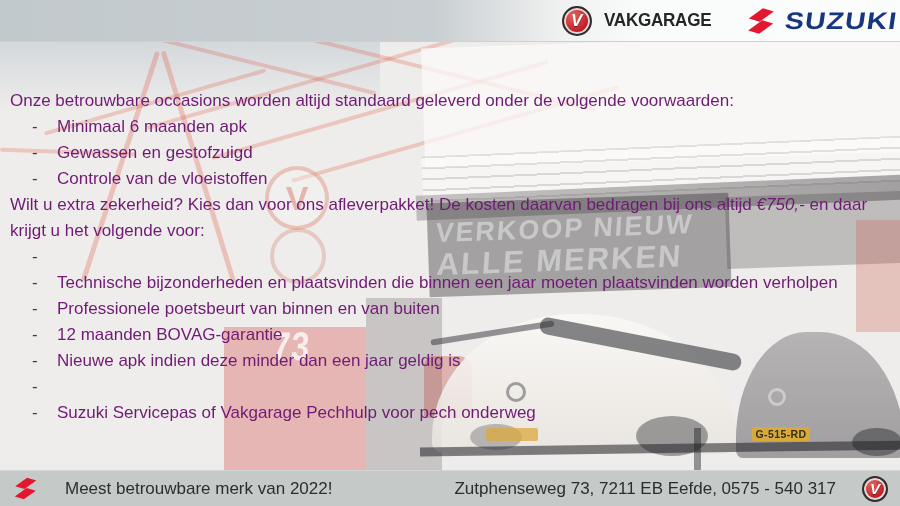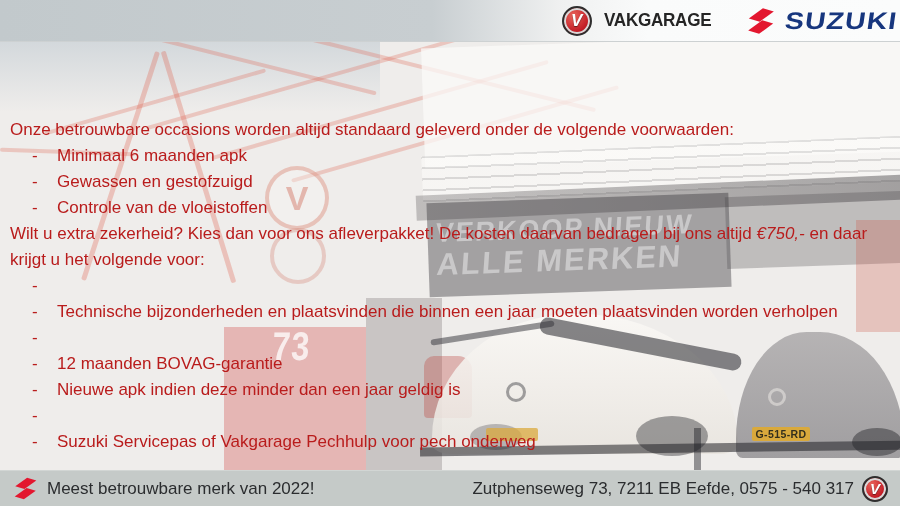--- a/index.html
+++ b/index.html
@@ -89,33 +89,33 @@
   .vg-badge.sm{width:26px;height:26px;font-size:15px;}
   .vakgarage-word{font-weight:bold;font-size:18px;letter-spacing:-.3px;color:#252525;
        transform:scaleX(.95);transform-origin:left center;}
   .suzuki-group{display:flex;align-items:center;gap:8px;margin-left:16px;}
   .suzuki-word{font-weight:bold;font-size:24px;color:#17367e;letter-spacing:1px;
        transform:skewX(-8deg) scaleX(1.18);transform-origin:left center;}
   .s-mark{display:block;}
 
   
   .content{position:absolute;left:10px;top:88px;width:890px;z-index:1;
-       color:#b91c1c;font-size:17px;line-height:26px;margin-top:29px;}
+       color:#701a75;font-size:17px;line-height:26px;}
   .content p{margin:0;}
   .mt18{margin-top:18px;}
   .blist{margin:0;padding:0;list-style:none;}
   .blist li{display:flex;}
   .blist .dash{flex:0 0 47px;padding-left:22px;}
   .euro{font-style:italic;}
 
   
   .footer{position:absolute;left:0;bottom:0;width:900px;height:36px;z-index:2;
        background:#c5cac8;border-top:1px solid #d2d6d4;display:flex;align-items:center;
        justify-content:space-between;padding:0 12px;color:#2b2d2f;font-size:17px;}
-  .f-left,.f-right{display:flex;align-items:center;gap:8px;justify-content:center;}
+  .f-left,.f-right{display:flex;align-items:center;gap:26px;justify-content:center;}
 </style>
 </head>
 <body>
 
 <div id="app">
 
   <div class="photo">
     <div class="sky"></div>
 
     <div class="tl tl-a1"></div>
@@ -199,20 +199,21 @@
     <ul class="blist">
       <li>
         <span class="dash">-</span>
       </li>
       <li>
         <span class="dash">-</span>
         <span>Technische bijzonderheden en plaatsvinden die binnen een jaar moeten plaatsvinden worden verholpen</span>
       </li>
       <li>
         <span class="dash">-</span>
+        <span>Professionele poetsbeurt van binnen en van buiten</span>
       </li>
       <li>
         <span class="dash">-</span>
         <span>12 maanden BOVAG-garantie</span>
       </li>
       <li>
         <span class="dash">-</span>
         <span>Nieuwe apk indien deze minder dan een jaar geldig is</span>
       </li>
       <li>

